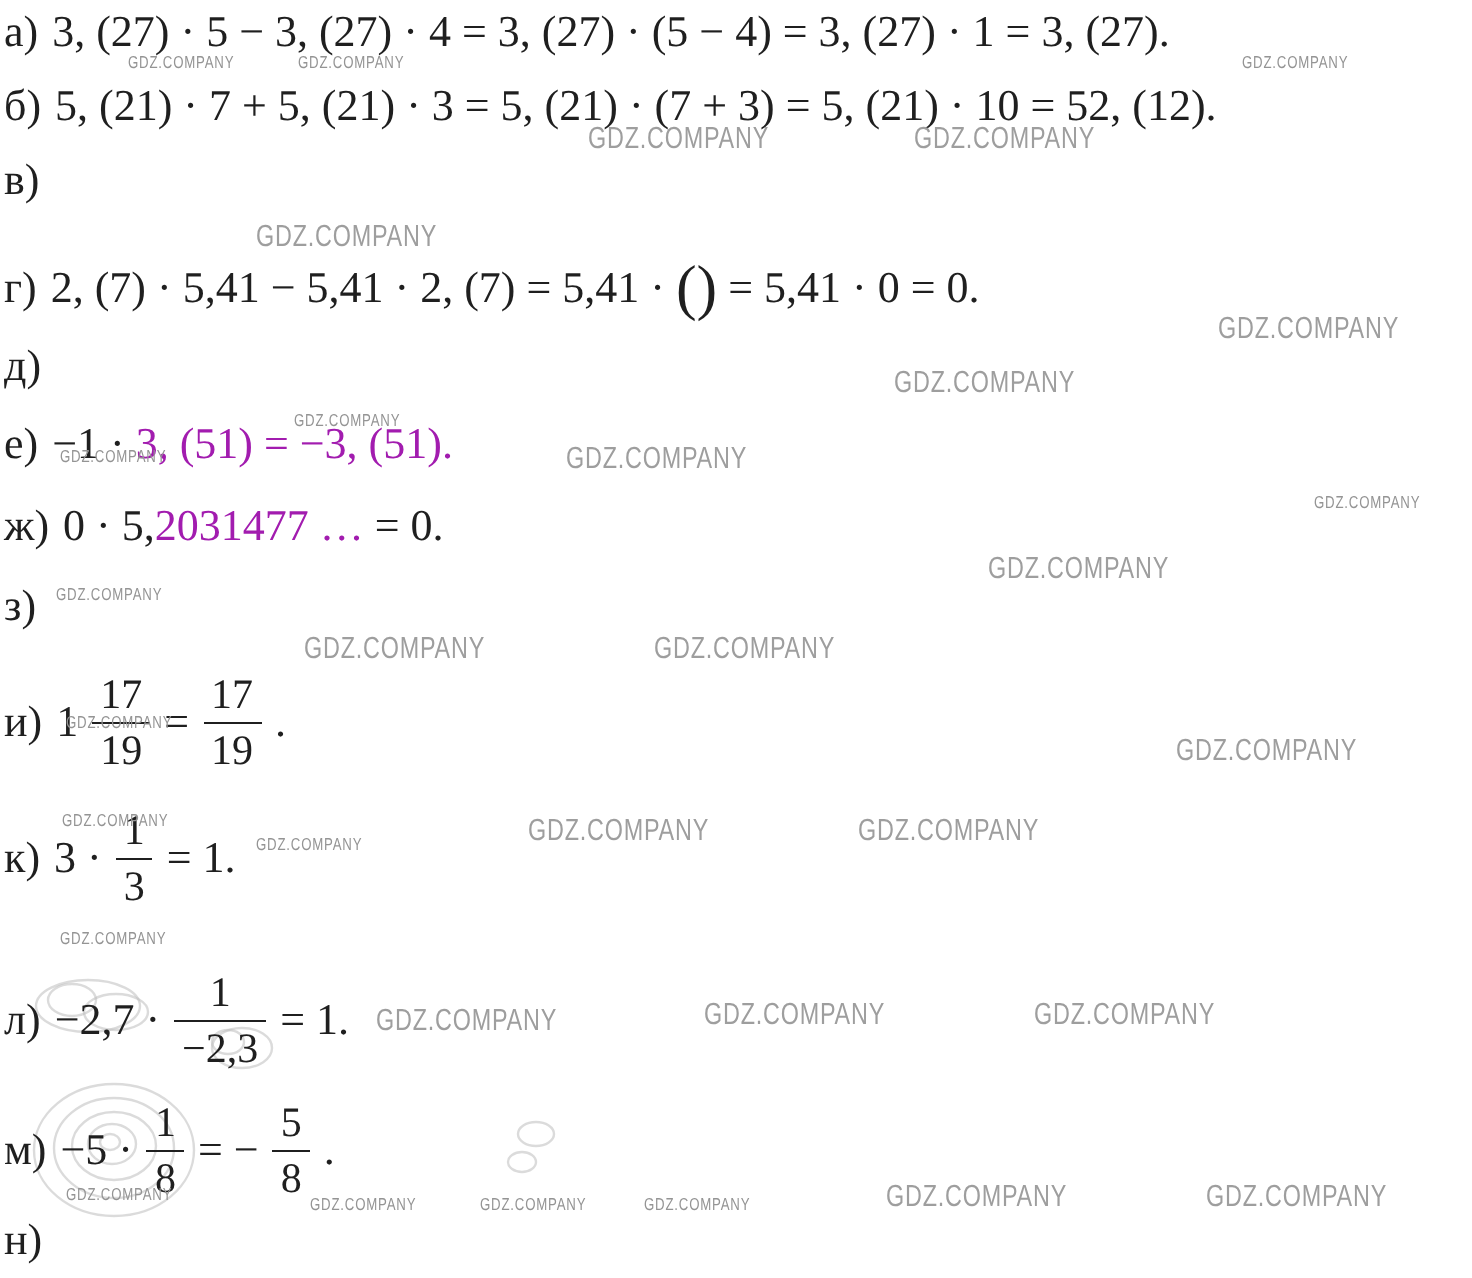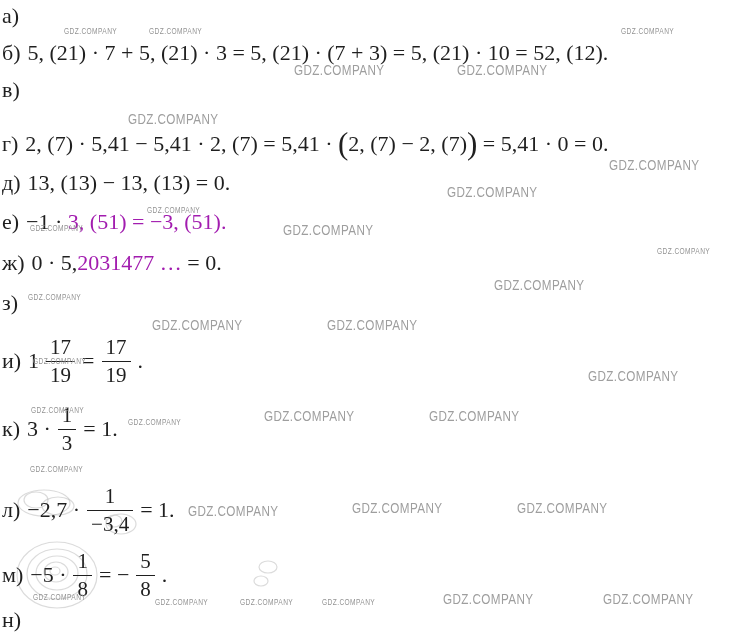--- a/index.html
+++ b/index.html
@@ -42,31 +42,31 @@
       <ellipse cx="114" cy="521" rx="8" ry="6" fill="none" stroke="#bdbdbd" stroke-width="1.2" opacity="0.55"></ellipse>
       <ellipse cx="57" cy="575" rx="40" ry="33" fill="none" stroke="#bdbdbd" stroke-width="1.2" opacity="0.55"></ellipse>
       <ellipse cx="57" cy="574" rx="30" ry="25" fill="none" stroke="#bdbdbd" stroke-width="1.2" opacity="0.55"></ellipse>
       <ellipse cx="57" cy="573" rx="21" ry="17" fill="none" stroke="#bdbdbd" stroke-width="1.2" opacity="0.55"></ellipse>
       <ellipse cx="56" cy="572" rx="12" ry="10" fill="none" stroke="#bdbdbd" stroke-width="1.2" opacity="0.55"></ellipse>
       <ellipse cx="55" cy="571" rx="5" ry="4" fill="none" stroke="#bdbdbd" stroke-width="1.2" opacity="0.55"></ellipse>
       <ellipse cx="268" cy="567" rx="9" ry="6" fill="none" stroke="#bdbdbd" stroke-width="1.2" opacity="0.55"></ellipse>
       <ellipse cx="261" cy="581" rx="7" ry="5" fill="none" stroke="#bdbdbd" stroke-width="1.2" opacity="0.55"></ellipse>
     </svg>
   <div id="equations">
-      <div class="eq" style="top: 2px; height: 28px;"><span class="label">а)</span></div>
+      <div class="eq" style="top: 2px; height: 28px;"><span class="label">а)</span><span class="seg">3, (27) · 5 − 3, (27) · 4 = 3, (27) · (5 − 4) = 3, (27) · 1 = 3, (27).</span></div>
       <div class="eq" style="top: 38px; height: 30px;"><span class="label">б)</span><span class="seg">5, (21) · 7 + 5, (21) · 3 = 5, (21) · (7 + 3) = 5, (21) · 10 = 52, (12).</span></div>
       <div class="eq" style="top: 76px; height: 28px;"><span class="label">в)</span></div>
-      <div class="eq" style="top: 125px; height: 38px;"><span class="label">г)</span><span class="seg">2, (7) · 5,41 − 5,41 · 2, (7) = 5,41 · </span><span class="seg bigp">(</span><span class="seg">2, (7) − 2, (7)</span><span class="seg bigp">)</span><span class="seg"> = 5,41 · 0 = 0.</span></div>
-      <div class="eq" style="top: 169px; height: 28px;"><span class="label">д)</span><span class="seg">13, (13) − 13, (13) = 0.</span></div>
+      <div class="eq" style="top: 125px; height: 38px;"><span class="label">г)</span><span class="seg">2, (7) · 5,41 − 5,41 · 2, (7) = 5,41 · </span><span class="seg bigp">(</span><span class="seg bigp">)</span><span class="seg"> = 5,41 · 0 = 0.</span></div>
+      <div class="eq" style="top: 169px; height: 28px;"><span class="label">д)</span></div>
       <div class="eq" style="top: 206px; height: 32px;"><span class="label">е)</span><span class="seg">−1 · </span><span class="seg muted">3, (51) = −3, (51).</span></div>
       <div class="eq" style="top: 249px; height: 29px;"><span class="label">ж)</span><span class="seg">0 · 5,</span><span class="seg muted">2031477 …</span><span class="seg"> = 0.</span></div>
       <div class="eq" style="top: 288px; height: 31px;"><span class="label">з)</span></div>
       <div class="eq" style="top: 330px; height: 62px;"><span class="label">и)</span><span class="seg">1</span><span class="frac"><span class="num">17</span><span class="den">19</span></span><span class="seg">=</span><span class="frac"><span class="num">17</span><span class="den">19</span></span><span class="seg">.</span></div>
       <div class="eq" style="top: 398px; height: 62px;"><span class="label">к)</span><span class="seg">3 ·</span><span class="frac"><span class="num">1</span><span class="den">3</span></span><span class="seg">= 1.</span></div>
-      <div class="eq" style="top: 477px; height: 66px;"><span class="label">л)</span><span class="seg">−2,7 ·</span><span class="frac"><span class="num">1</span><span class="den">−3,4</span></span><span class="seg">= 1.</span></div>
+      <div class="eq" style="top: 477px; height: 66px;"><span class="label">л)</span><span class="seg">−2,7 ·</span><span class="frac"><span class="num">1</span><span class="den">−2,3</span></span><span class="seg">= 1.</span></div>
       <div class="eq" style="top: 541px; height: 68px;"><span class="label">м)</span><span class="seg">−5 ·</span><span class="frac"><span class="num">1</span><span class="den">8</span></span><span class="seg">= −</span><span class="frac"><span class="num">5</span><span class="den">8</span></span><span class="seg">.</span></div>
       <div class="eq" style="top: 605px; height: 31px;"><span class="label">н)</span></div>
     </div>
   <div id="watermarks">
       <span class="wm wm-s" style="left: 64px; top: 27px;">GDZ.COMPANY</span>
       <span class="wm wm-s" style="left: 149px; top: 27px;">GDZ.COMPANY</span>
       <span class="wm wm-s" style="left: 621px; top: 27px;">GDZ.COMPANY</span>
       <span class="wm wm-m" style="left: 294px; top: 62px;">GDZ.COMPANY</span>
       <span class="wm wm-m" style="left: 457px; top: 62px;">GDZ.COMPANY</span>
       <span class="wm wm-m" style="left: 128px; top: 111px;">GDZ.COMPANY</span>

